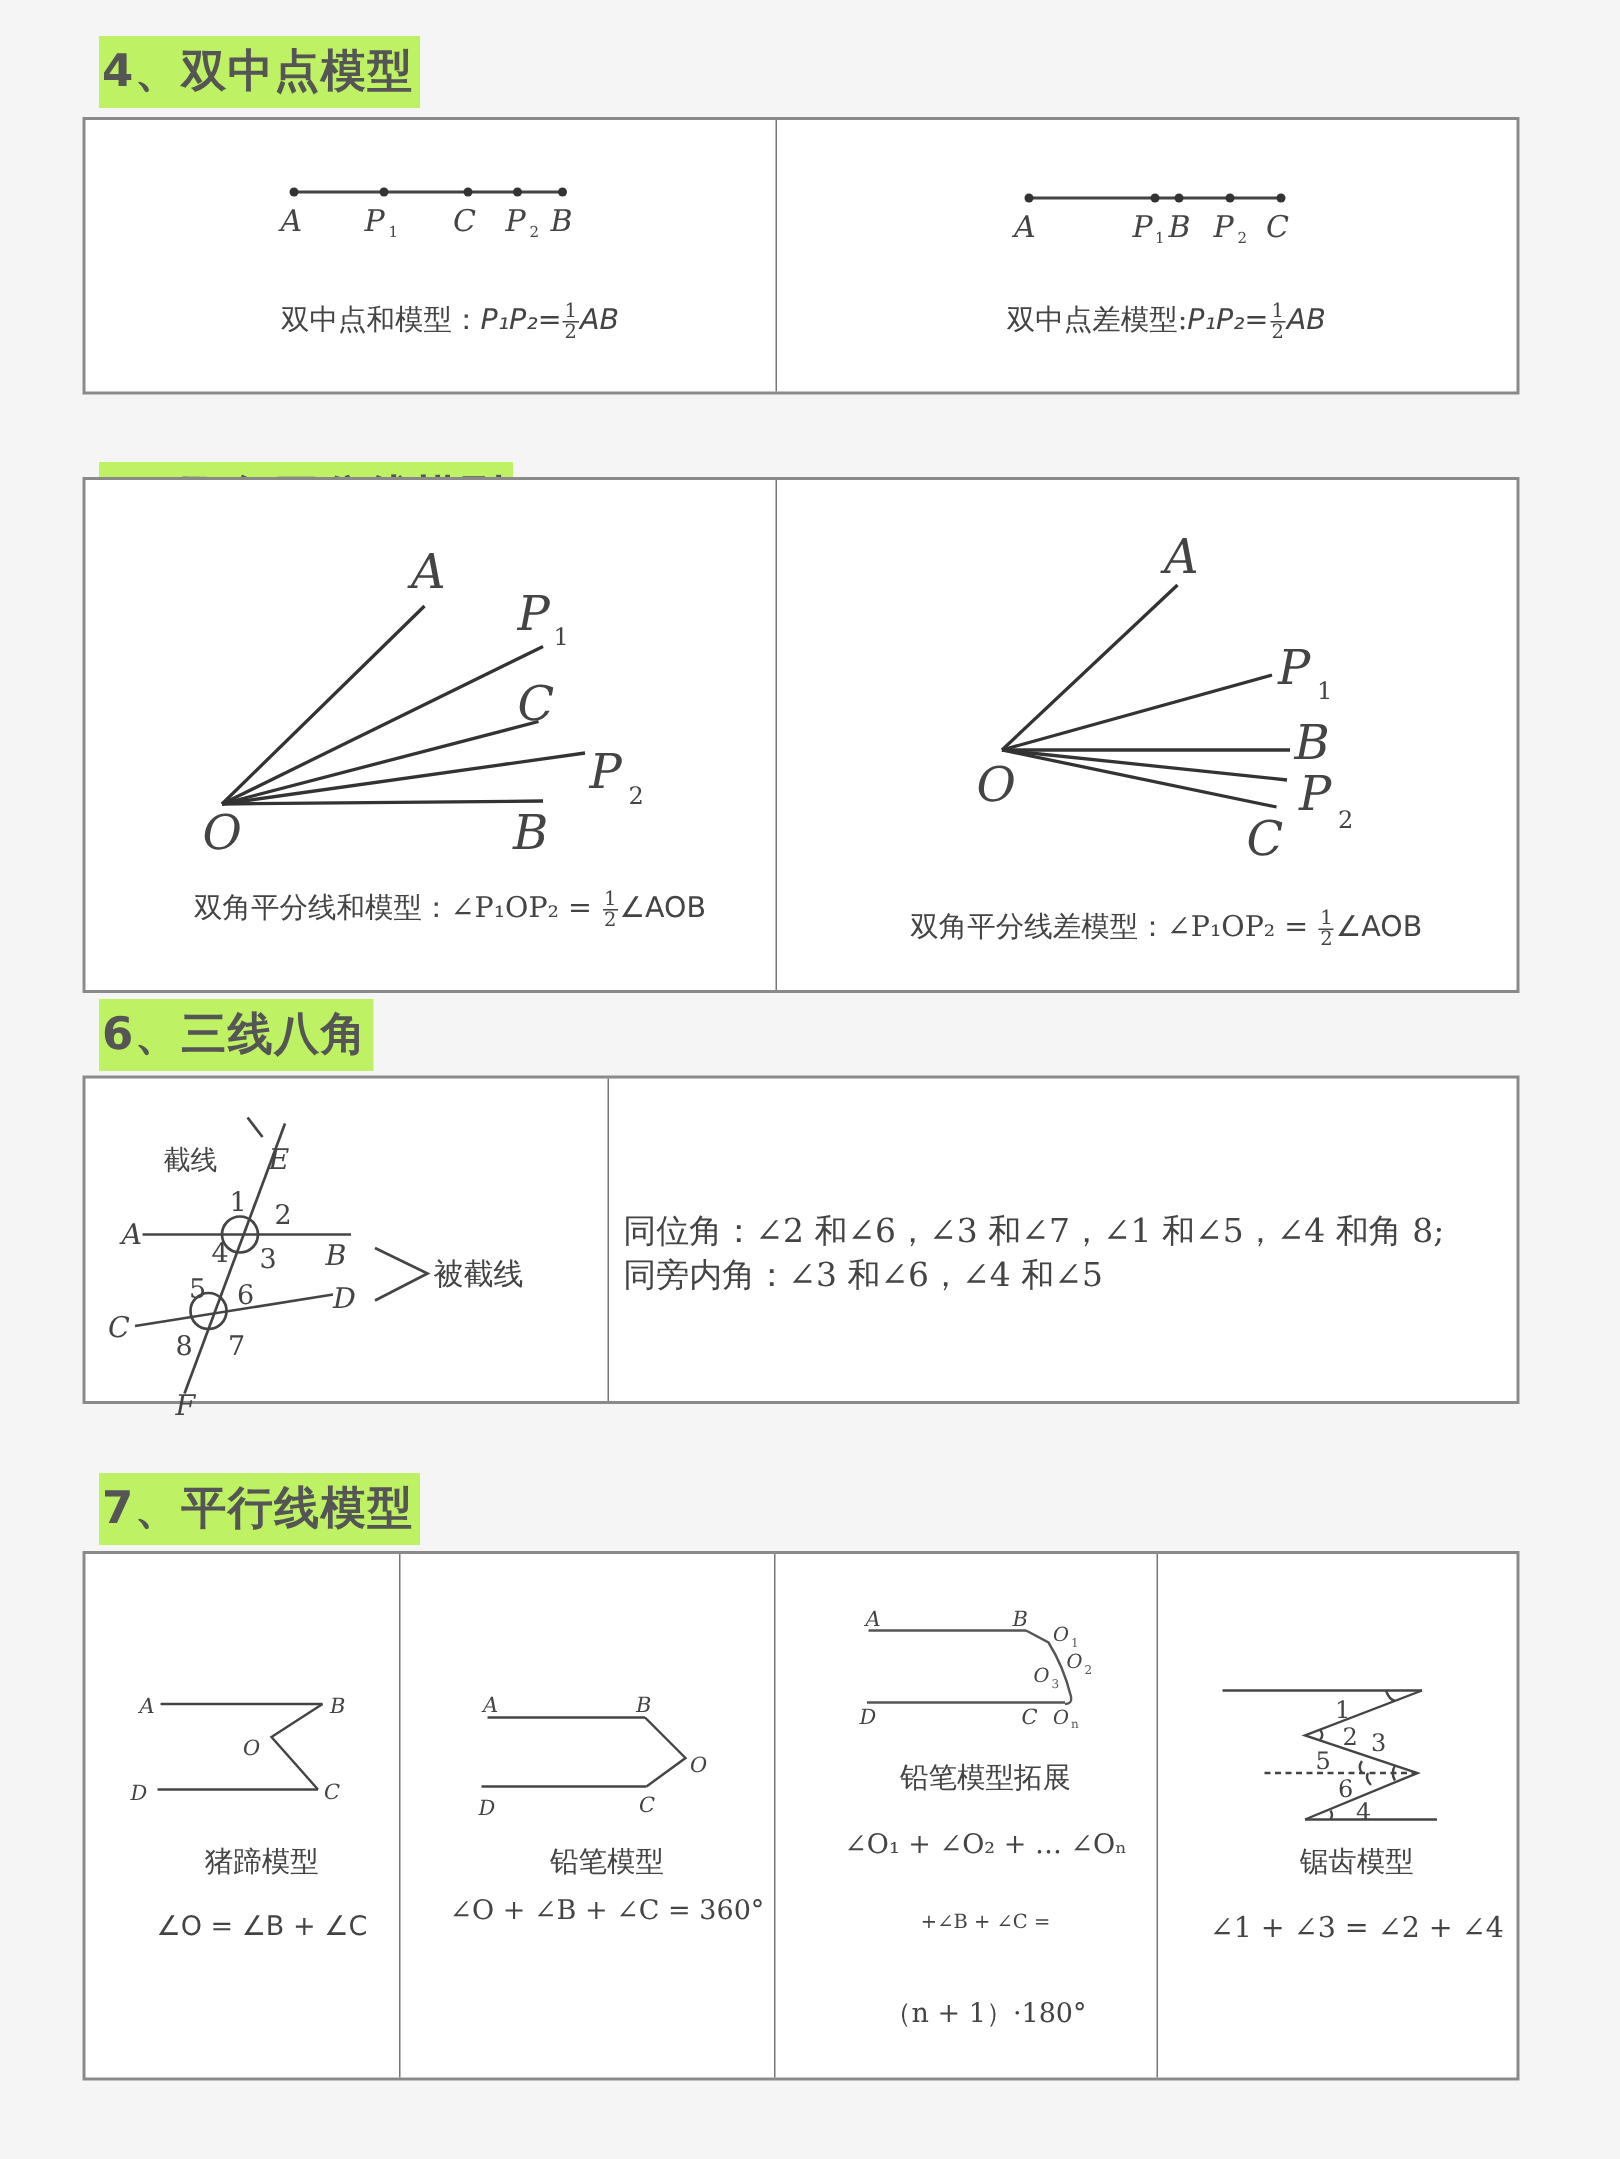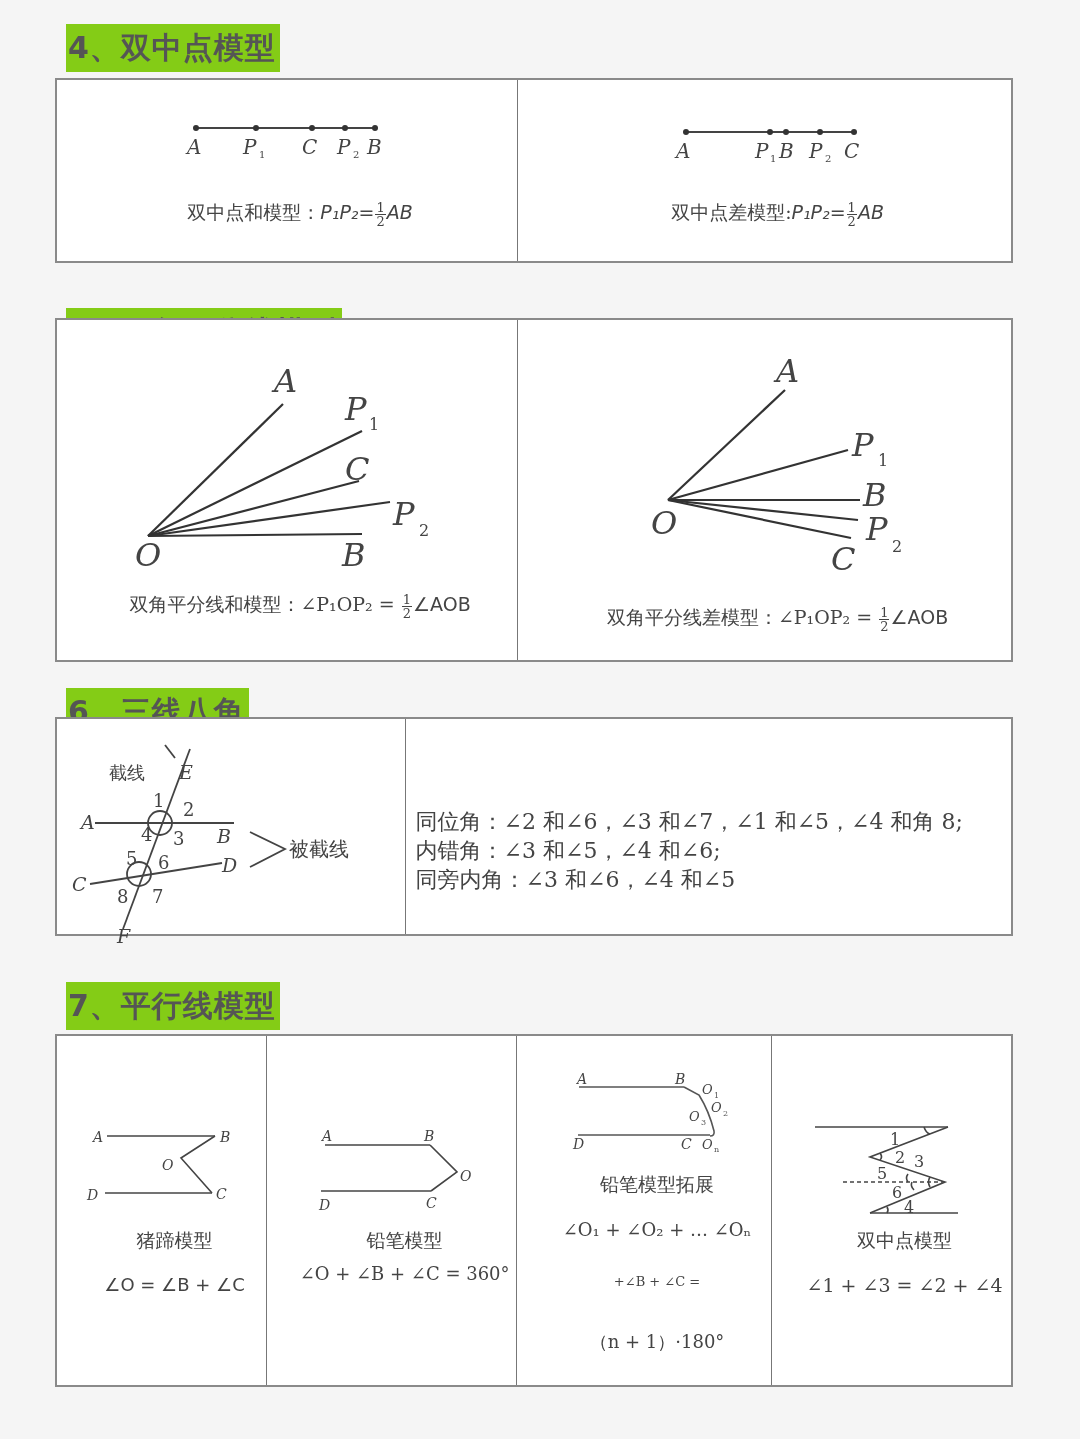--- a/index.html
+++ b/index.html
@@ -2,21 +2,21 @@
 <html><head>
 <meta charset="utf-8">
 <style>
   html, body { margin: 0; padding: 0; }
   body {
     width: 1080px; height: 1439px; background: #f5f5f5;
     position: relative; overflow: hidden;
     font-family: "DejaVu Serif", "Liberation Serif", serif; color: #333;
   }
   .heading {
-    position: absolute; left: 66px; background: #84cc16;
+    position: absolute; left: 66px; background: #bef264;
     font-family: "DejaVu Sans", "Liberation Sans", sans-serif;
     font-weight: bold; font-size: 30px; color: #555;
     padding: 2px 4px 0 2px; line-height: 44px; height: 46px; letter-spacing: 1px;
   }
   .box {
     position: absolute; left: 55px; width: 958px; background: #fff;
     border: 2px solid #8a8a8a; box-sizing: border-box; display: flex;
   }
   .cell { position: relative; height: 100%; border-right: 1.5px solid #777; box-sizing: border-box; }
   .cell:last-child { border-right: none; }
@@ -118,21 +118,21 @@
       <text class="lbl" x="348" y="220" font-size="32">P</text>
         <text x="374" y="232" font-size="16" fill="#444">2</text>
       <text class="lbl" x="313" y="250" font-size="32">C</text>
     </svg>
     <div class="cap" style="top:285px;">
       <span>双角平分线差模型：</span><span>∠P₁OP₂ =</span> <span class="frac"><span class="num">1</span><span>2</span></span><span class="capsans">∠AOB</span>
     </div>
   </div>
 </div>
 
-<div class="heading" style="top:666px;margin-top:22px;">6、三线八角</div>
+<div class="heading" style="top:666px;">6、三线八角</div>
 <div class="box" style="top:717px; height:219px;">
   <div class="cell" style="width:350px;">
     <svg width="350" height="261">
       <g stroke="#444" stroke-width="1.8" fill="none">
         <line x1="133" y1="30" x2="66" y2="210"></line>
         <line x1="38" y1="104" x2="177" y2="104"></line>
         <line x1="33" y1="165" x2="165" y2="144"></line>
         <circle cx="103" cy="104" r="12"></circle>
         <circle cx="82" cy="155" r="12"></circle>
         <line x1="108" y1="26" x2="118" y2="39"></line>
@@ -152,21 +152,20 @@
       <text class="lbl" x="15" y="172" font-size="19">C</text>
       <text x="60" y="184" font-size="18" fill="#444">8</text>
       <text x="95" y="184" font-size="18" fill="#444">7</text>
       <text class="lbl" x="60" y="224" font-size="19">F</text>
       <text x="232" y="137" font-size="20" fill="#444">被截线</text>
     </svg>
   </div>
   <div class="cell" style="width:608px;">
     <div class="textlines">
       <div>同位角：∠2 和∠6，∠3 和∠7，∠1 和∠5，∠4 和角 8;</div>
-      <div>内错角：∠3 和∠5，∠4 和∠6;</div>
       <div>同旁内角：∠3 和∠6，∠4 和∠5</div>
     </div>
   </div>
 </div>
 
 <div class="heading" style="top:982px;">7、平行线模型</div>
 <div class="box" style="top:1034px; height:353px;">
 
   <div class="cell" style="width:211px;">
     <svg width="211" height="353">
@@ -244,16 +243,16 @@
       </g>
       <g fill="#444" font-size="16" font-family="'DejaVu Serif', serif">
         <text x="118" y="109">1</text>
         <text x="123" y="127">2</text>
         <text x="142" y="131">3</text>
         <text x="105" y="143">5</text>
         <text x="120" y="162">6</text>
         <text x="132" y="177">4</text>
       </g>
     </svg>
-    <div class="cap" style="top:192px;">双中点模型</div>
+    <div class="cap" style="top:192px;">锯齿模型</div>
     <div class="cap" style="top:238px; font-size:19px;">∠1 + ∠3 = ∠2 + ∠4</div>
   </div>
 </div>
 
 </body></html>

